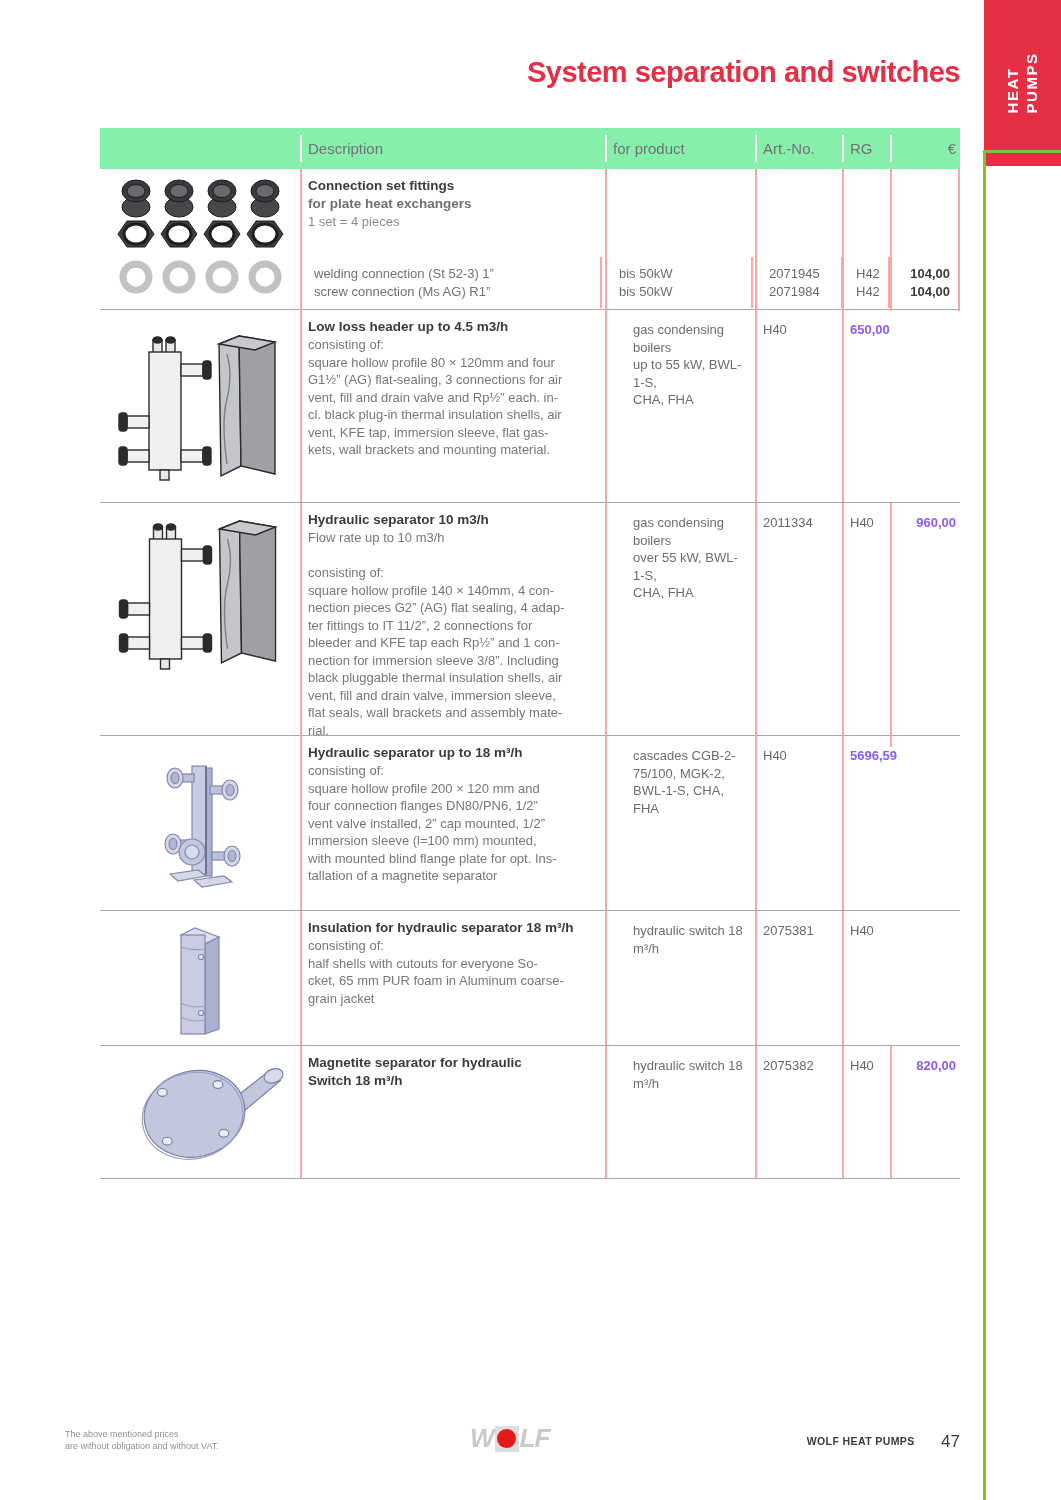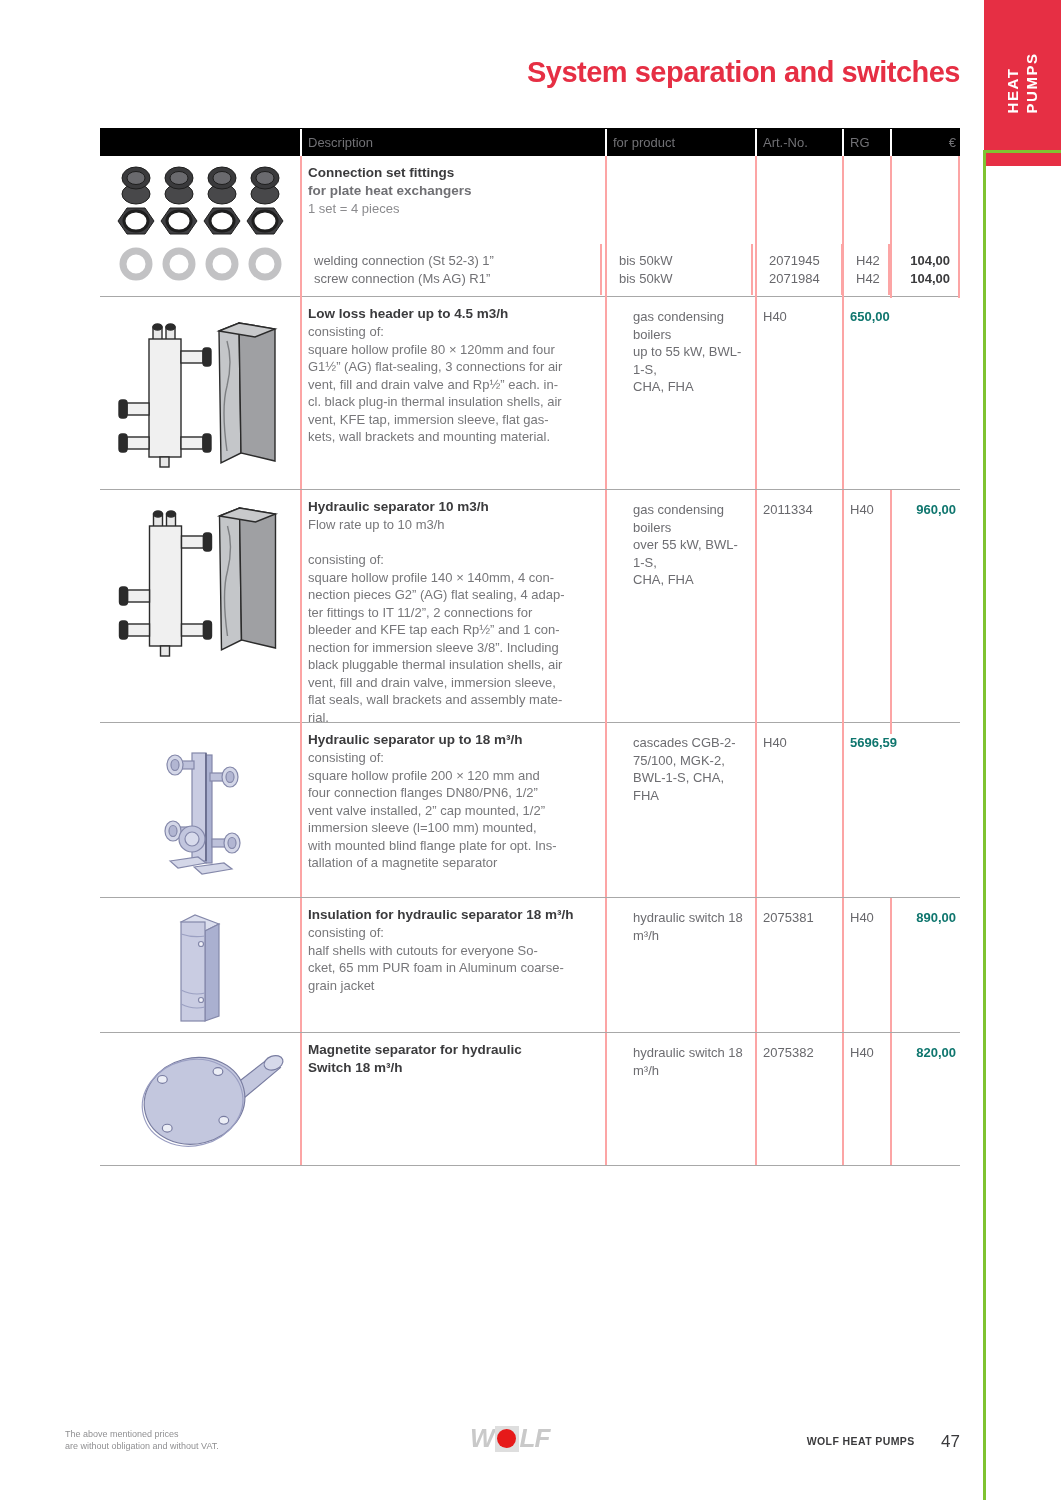--- a/index.html
+++ b/index.html
@@ -40,42 +40,42 @@
   }
 
   
   .catalog { position:absolute; left:100px; top:128px; width:860px; }
   .grid-row {
     display:grid;
     grid-template-columns:202px 305px 150px 87px 48px 68px;
     position:relative;
   }
   .thead {
-    height:28px; background:#000000;
-    color:#717175; font-size:13px;
+    height:41px; background:#86efac;
+    color:#717175; font-size:15px;
     align-items:center;
   }
   .thead > div { padding:0 6px; border-right:2px solid #ffffff; height:27px; line-height:27px; }
   .thead > div:last-child { border-right:none; text-align:right; padding-right:4px; }
 
   .trow { border-bottom:1px solid #a8a8a8; }
   .trow > div { border-right:2px solid #fca5a5; padding:8px 6px; font-size:13px; line-height:17.5px; }
   .trow > div:last-child { border-right:none; }
 
   .r1 { height:141px; } .r2 { height:193px; } .r3 { height:233px; }
   .r4 { height:175px; } .r5 { height:135px; } .r6 { height:133px; }
 
   .cell-img { display:flex; justify-content:center; align-items:flex-start; }
   .row-title { color:#3b3b3d; font-weight:bold; font-size:13.5px; line-height:18px; white-space:pre-line; }
   .row-sub   { color:#707074; font-weight:bold; font-size:13.5px; line-height:18px; }
   .row-note  { color:#8b8b8e; line-height:18px; }
   .body-text { white-space:pre-line; color:#77777a; }
   .cell-product { white-space:pre-line; line-height:22px; padding-top:11px !important; color:#6d6d71;margin-left:20px; }
   .cell-artno, .cell-rg { padding-top:11px !important; color:#68686c; }
-  .cell-price { text-align:right; font-weight:bold; color:#0f766e; padding-top:11px !important; padding-right:4px !important; }
+  .cell-price { text-align:right; font-weight:bold; color:#8b5cf6; padding-top:11px !important; padding-right:4px !important; }
 
   
   .v-block { position:absolute; top:88px; line-height:25.5px; font-size:13px; color:#717175; }
   .v-desc  { left:208px; width:294px; }
   .v-prod  { left:513px; width:140px; color:#6d6d71; }
   .v-art   { left:663px; width:80px;  color:#68686c; }
   .v-rg    { left:750px; width:40px;  color:#68686c; }
   .v-price { left:790px; width:66px; text-align:right; font-weight:bold; color:#3b3b3d; }
 
   
@@ -348,21 +348,20 @@
       <div class="row-title">Insulation for hydraulic separator 18 m³/h</div>
       <div class="body-text">consisting of:
 half shells with cutouts for everyone So-
 cket, 65 mm PUR foam in Aluminum coarse-
 grain jacket</div>
     </div>
     <div class="cell-product">hydraulic switch 18
 m³/h</div>
     <div class="cell-artno">2075381</div>
     <div class="cell-rg">H40</div>
-    <div class="cell-price">890,00</div>
   </div>
 
   <div class="grid-row trow r6">
     <div class="cell-img" style="justify-content:flex-start; padding-left:38px; padding-top:6px;">
       <svg width="160" height="112" viewBox="0 0 160 112">
         <g stroke="#787ca0" stroke-width="1.2">
           <polygon points="96,48 132,20 146,28 110,58" fill="#c3c7de"></polygon>
           <ellipse cx="139" cy="23" rx="10" ry="7" transform="rotate(-20 139 23)" fill="#d6d9ea"></ellipse>
           <ellipse cx="58" cy="62" rx="52" ry="44" transform="rotate(-14 58 62)" fill="#c3c7de"></ellipse>
           <ellipse cx="56" cy="64" rx="52" ry="44" transform="rotate(-14 56 64)" fill="none" stroke="#9a9ec2"></ellipse>

